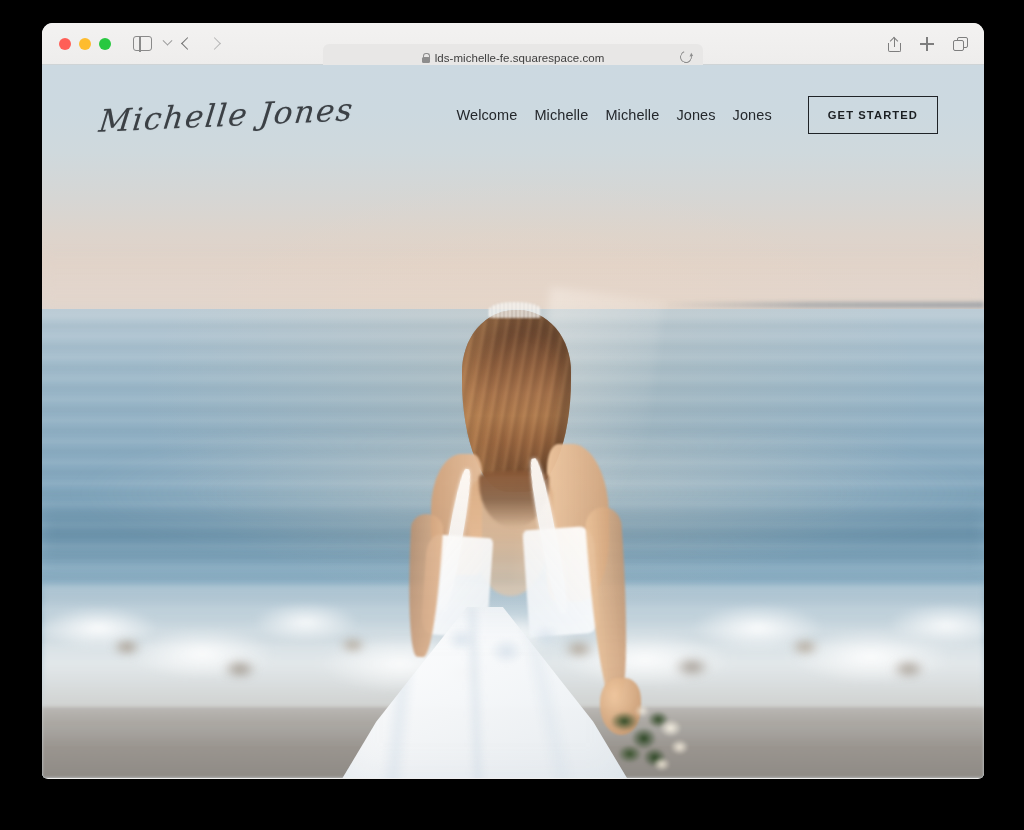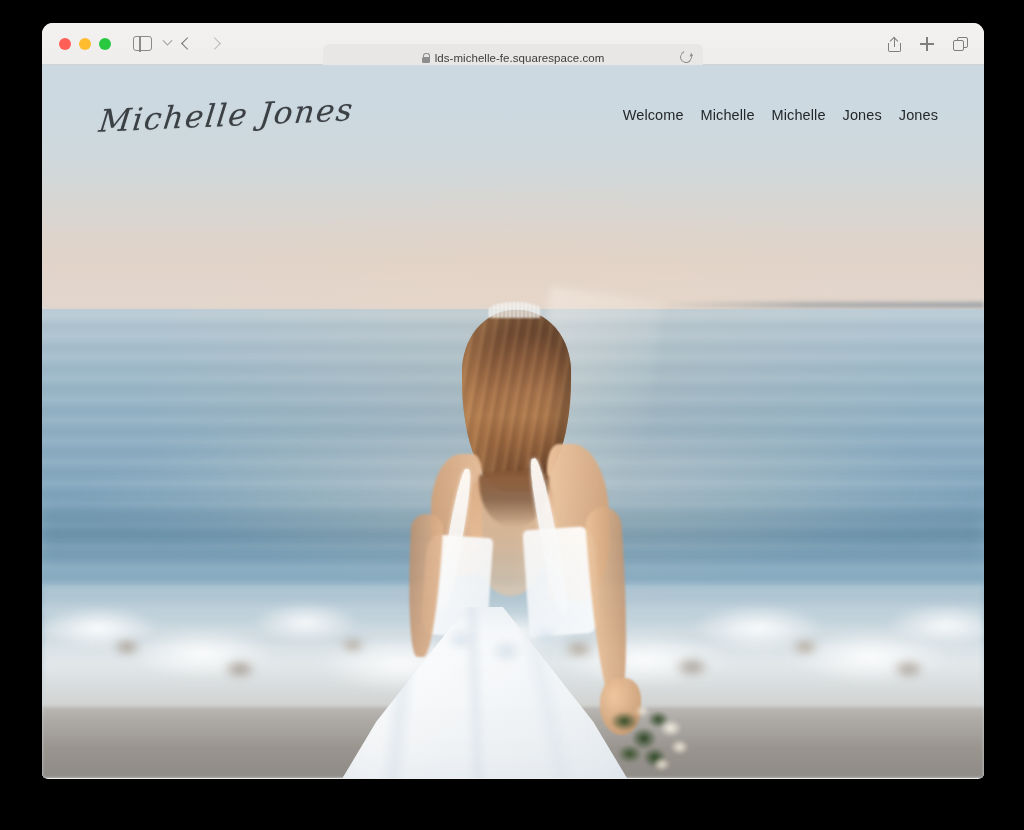--- a/index.html
+++ b/index.html
@@ -557,18 +557,19 @@
     <header id="site-header">
 
       <div id="site-logo">Michelle Jones</div>
 
       <nav id="site-nav">
         <a class="nav-link" href="#">Welcome</a>
         <a class="nav-link" href="#">Michelle</a>
         <a class="nav-link" href="#">Michelle</a>
         <a class="nav-link" href="#">Jones</a>
         <a class="nav-link" href="#">Jones</a>
+        <button id="cta-button">GET STARTED</button>
       </nav>
 
     </header>
 
   </div>
 </div>
 
 </body></html>

